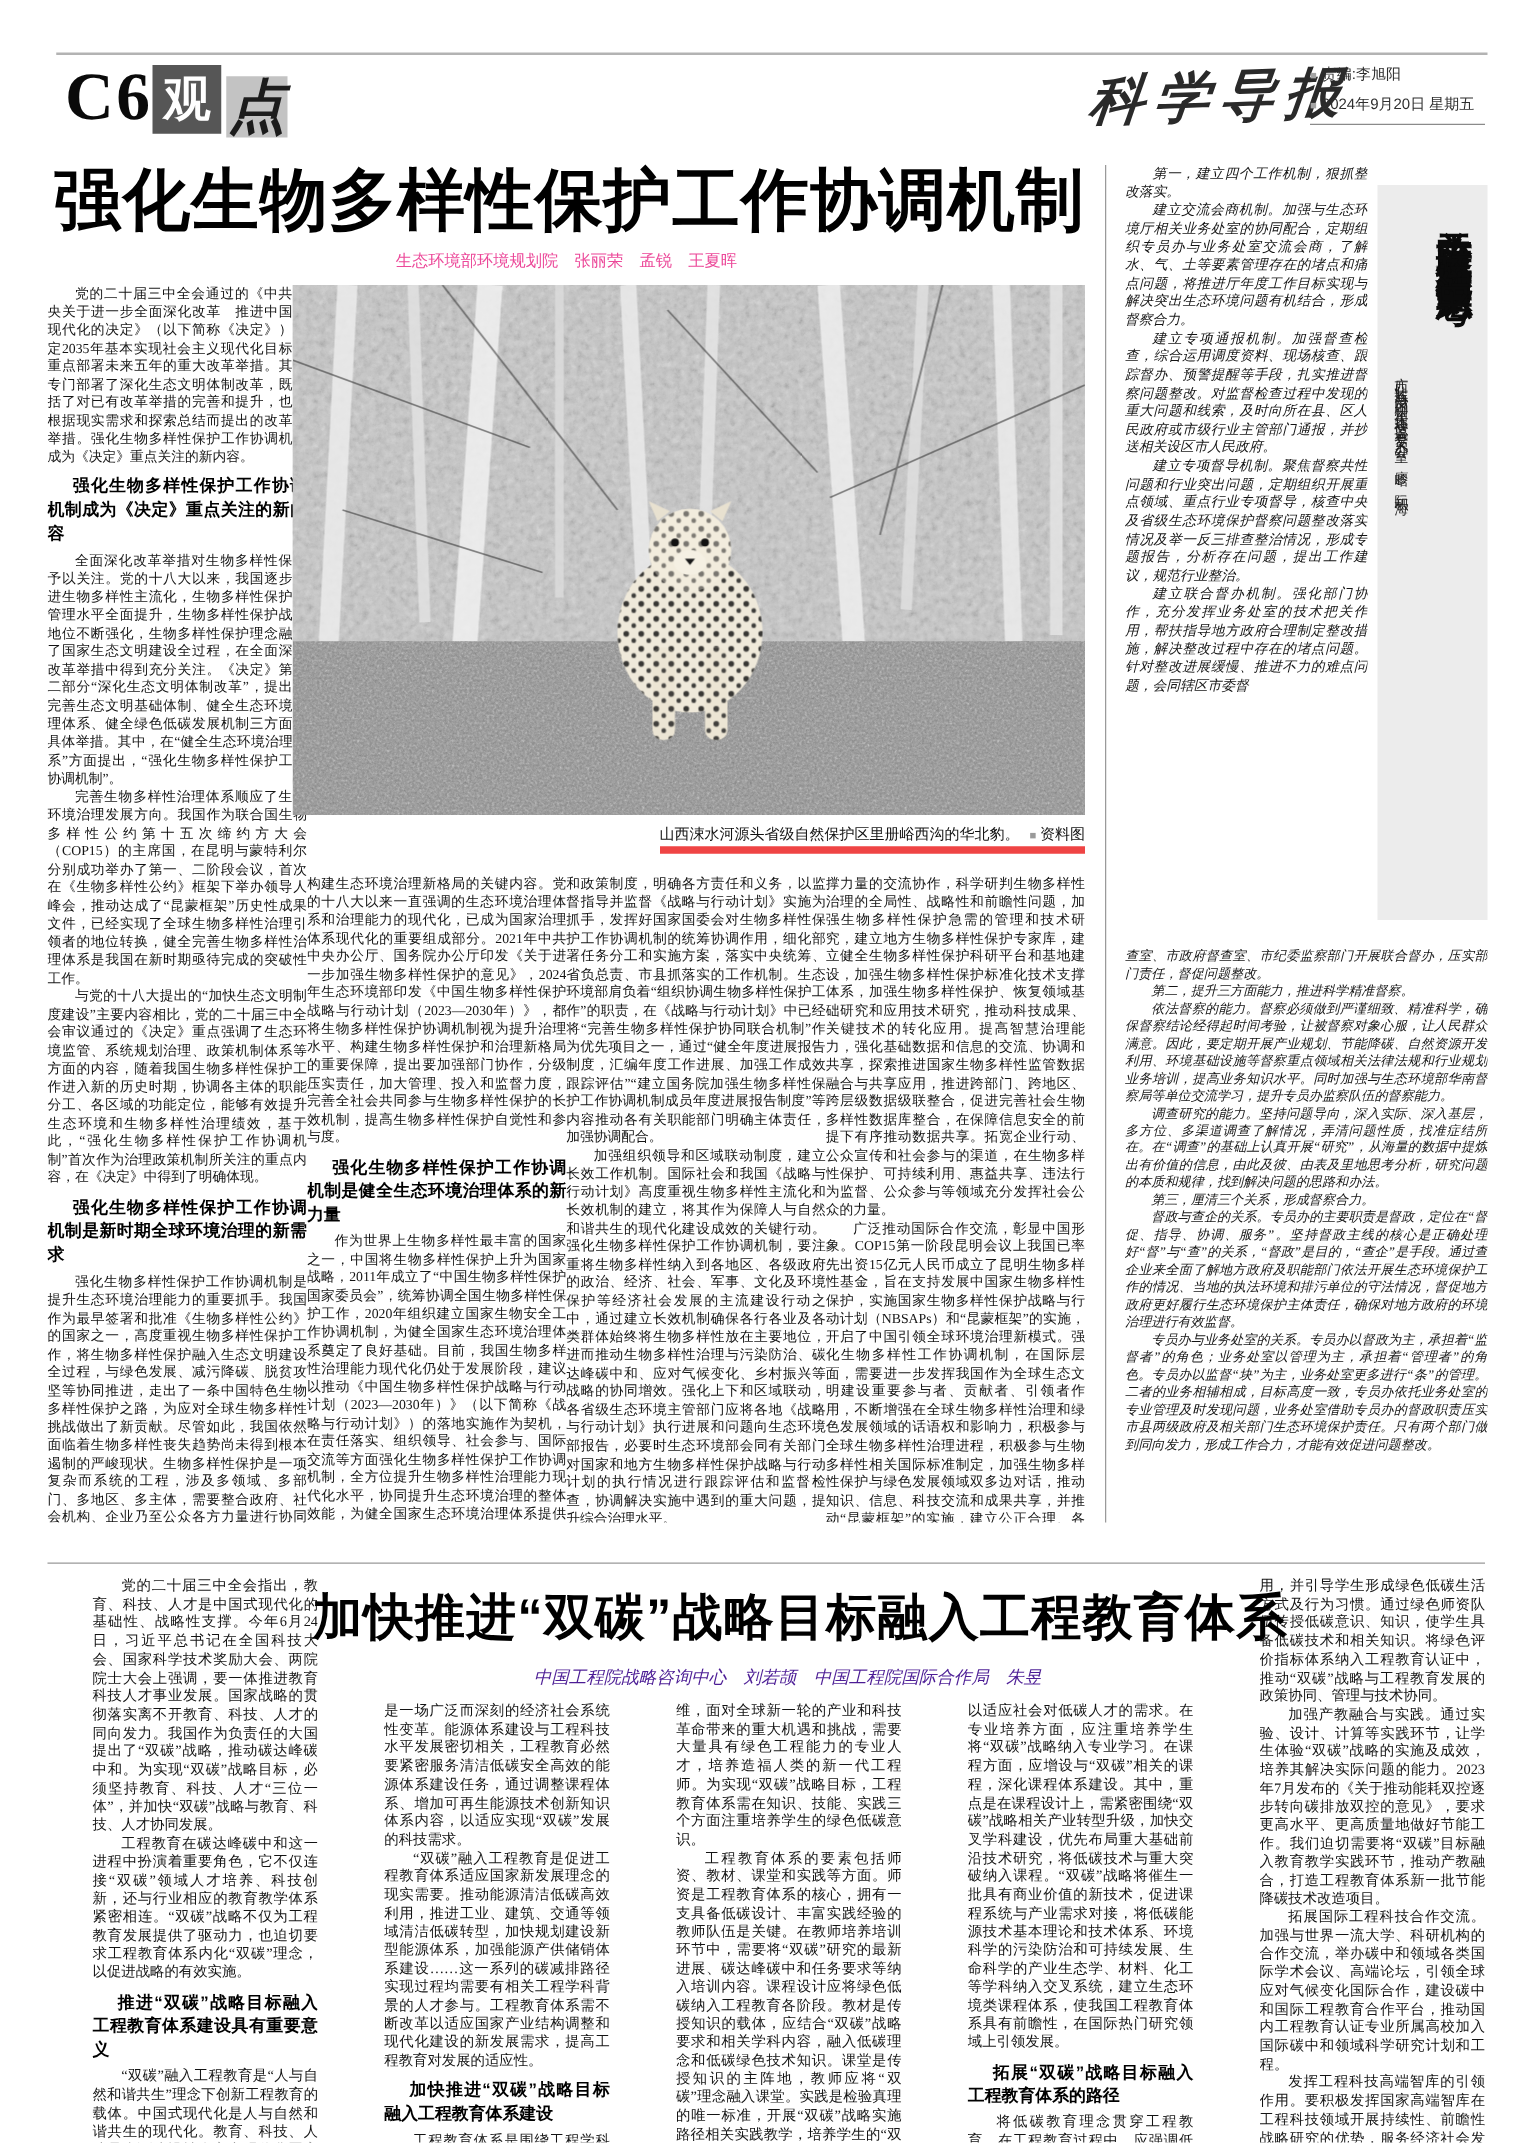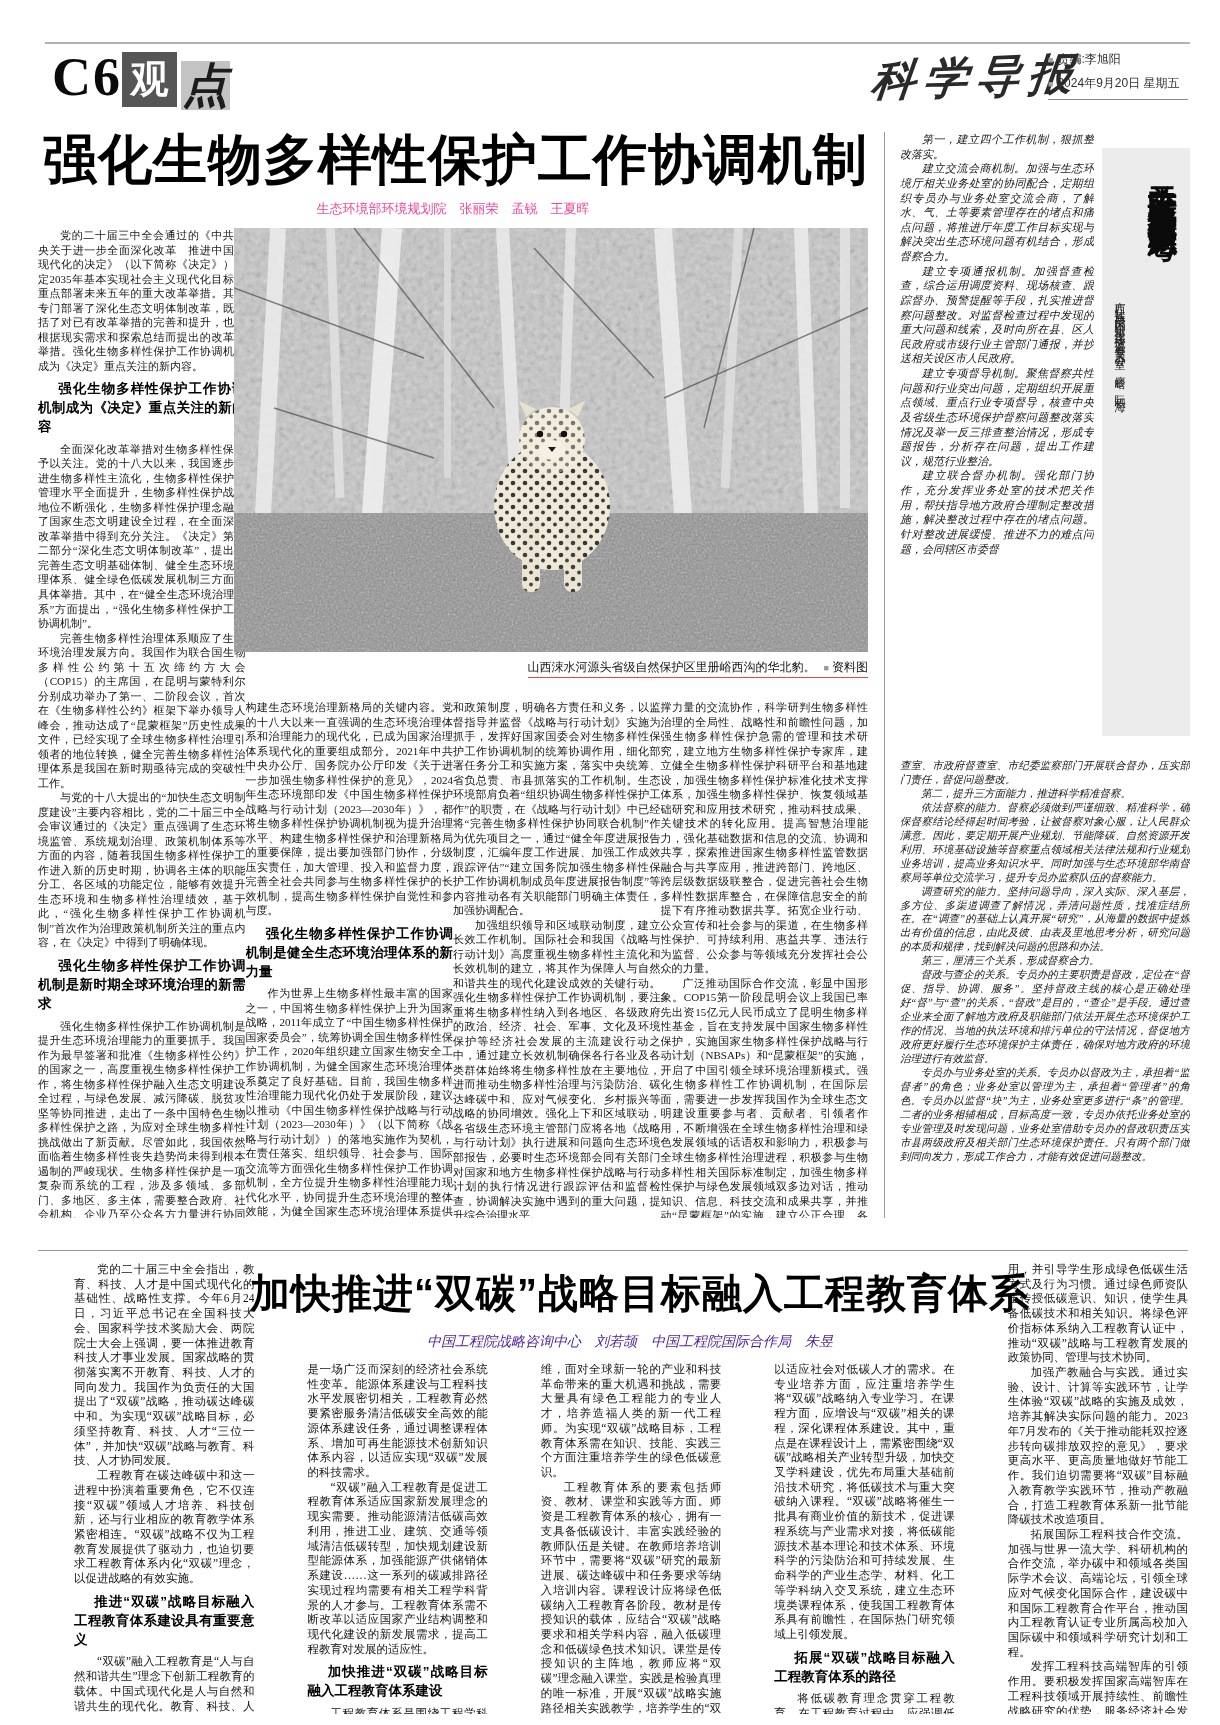--- a/index.html
+++ b/index.html
@@ -20,21 +20,21 @@
   
   .main-title{position:absolute;left:38px;top:124px;width:830px;text-align:right;
               font:900 54px "Liberation Sans",sans-serif;color:#000;letter-spacing:1px;white-space:nowrap;}
   .main-byline{position:absolute;left:38px;top:200px;width:830px;text-align:center;font-size:13px;color:#ec4899;}
   .main-cols{position:absolute;left:38px;top:228px;width:830px;height:990px;display:flex;}
   .mcol{flex:1;overflow:hidden;font-size:11px;line-height:1.32;text-align:justify;}
   .photo-spacer{height:472px;}
   .photo-wrap{position:absolute;left:196px;top:0;width:634px;}
   .photo-wrap svg{display:block;}
   .photo-caption{text-align:right;font-size:12px;color:#111;padding:7px 0 3px;}
-  .photo-caption .cap{border-bottom:1px solid #ef4444;padding-bottom:3px;}
+  .photo-caption .cap{border-bottom:6px solid #ef4444;padding-bottom:3px;}
   .photo-caption .credit-sq{color:#9a9a9a;font-size:9px;margin:0 3px 0 8px;}
   p.pb-p{margin:0;text-indent:2em;}
   p.pb-c{margin:0;text-indent:0;}
   p.pb-h{margin:7px 0 5px;text-indent:1.5em;font-family:"Liberation Sans",sans-serif;
          font-weight:bold;font-size:13.5px;line-height:1.4;color:#000;}
   
   .vdiv{position:absolute;left:884px;top:132px;width:1px;height:1086px;background:#9a9a9a;}
   .sidebar{position:absolute;left:900px;top:132px;width:290px;height:1086px;}
   .side-narrow{width:194px;height:620px;overflow:hidden;font-style:italic;font-size:11px;line-height:1.33;text-align:justify;}
   .side-box{position:absolute;right:0;top:16px;width:88px;height:588px;background:#ececec;}

